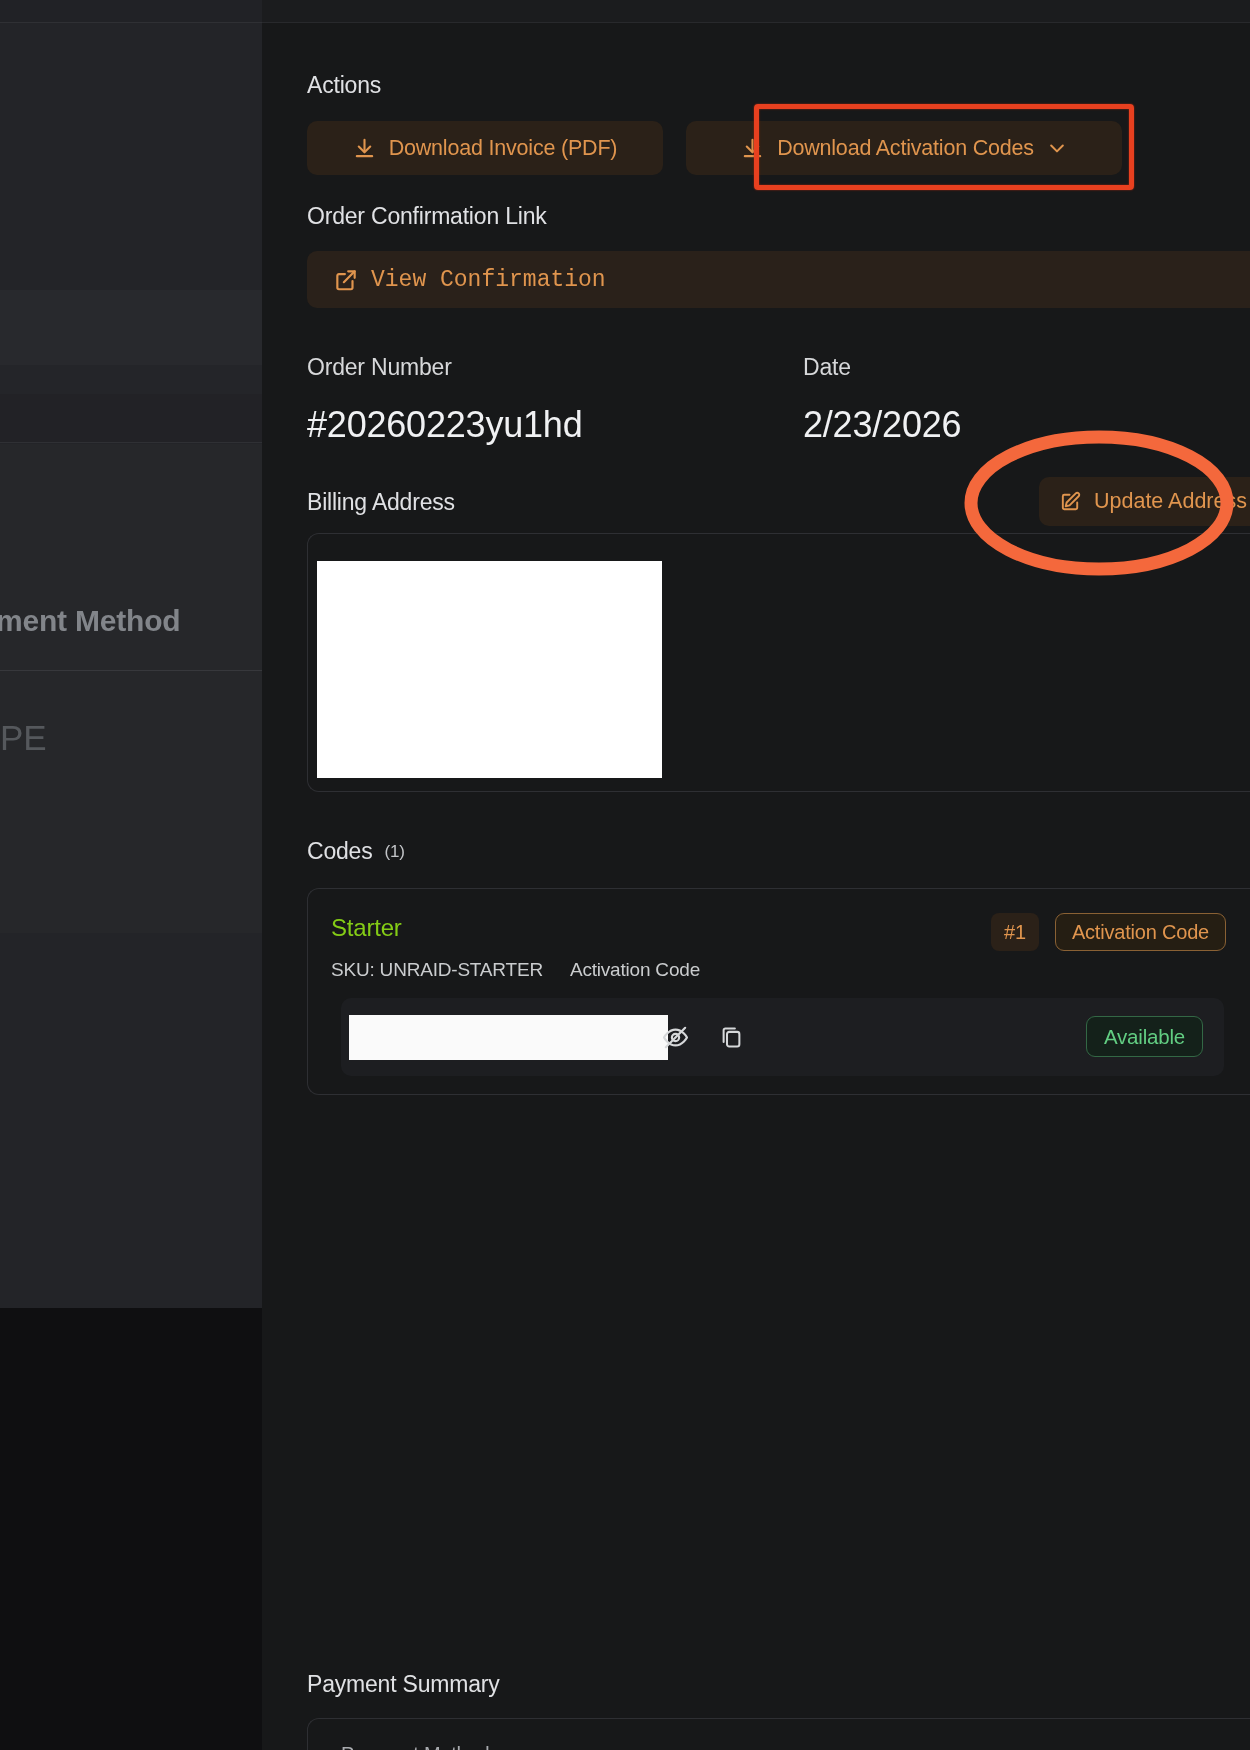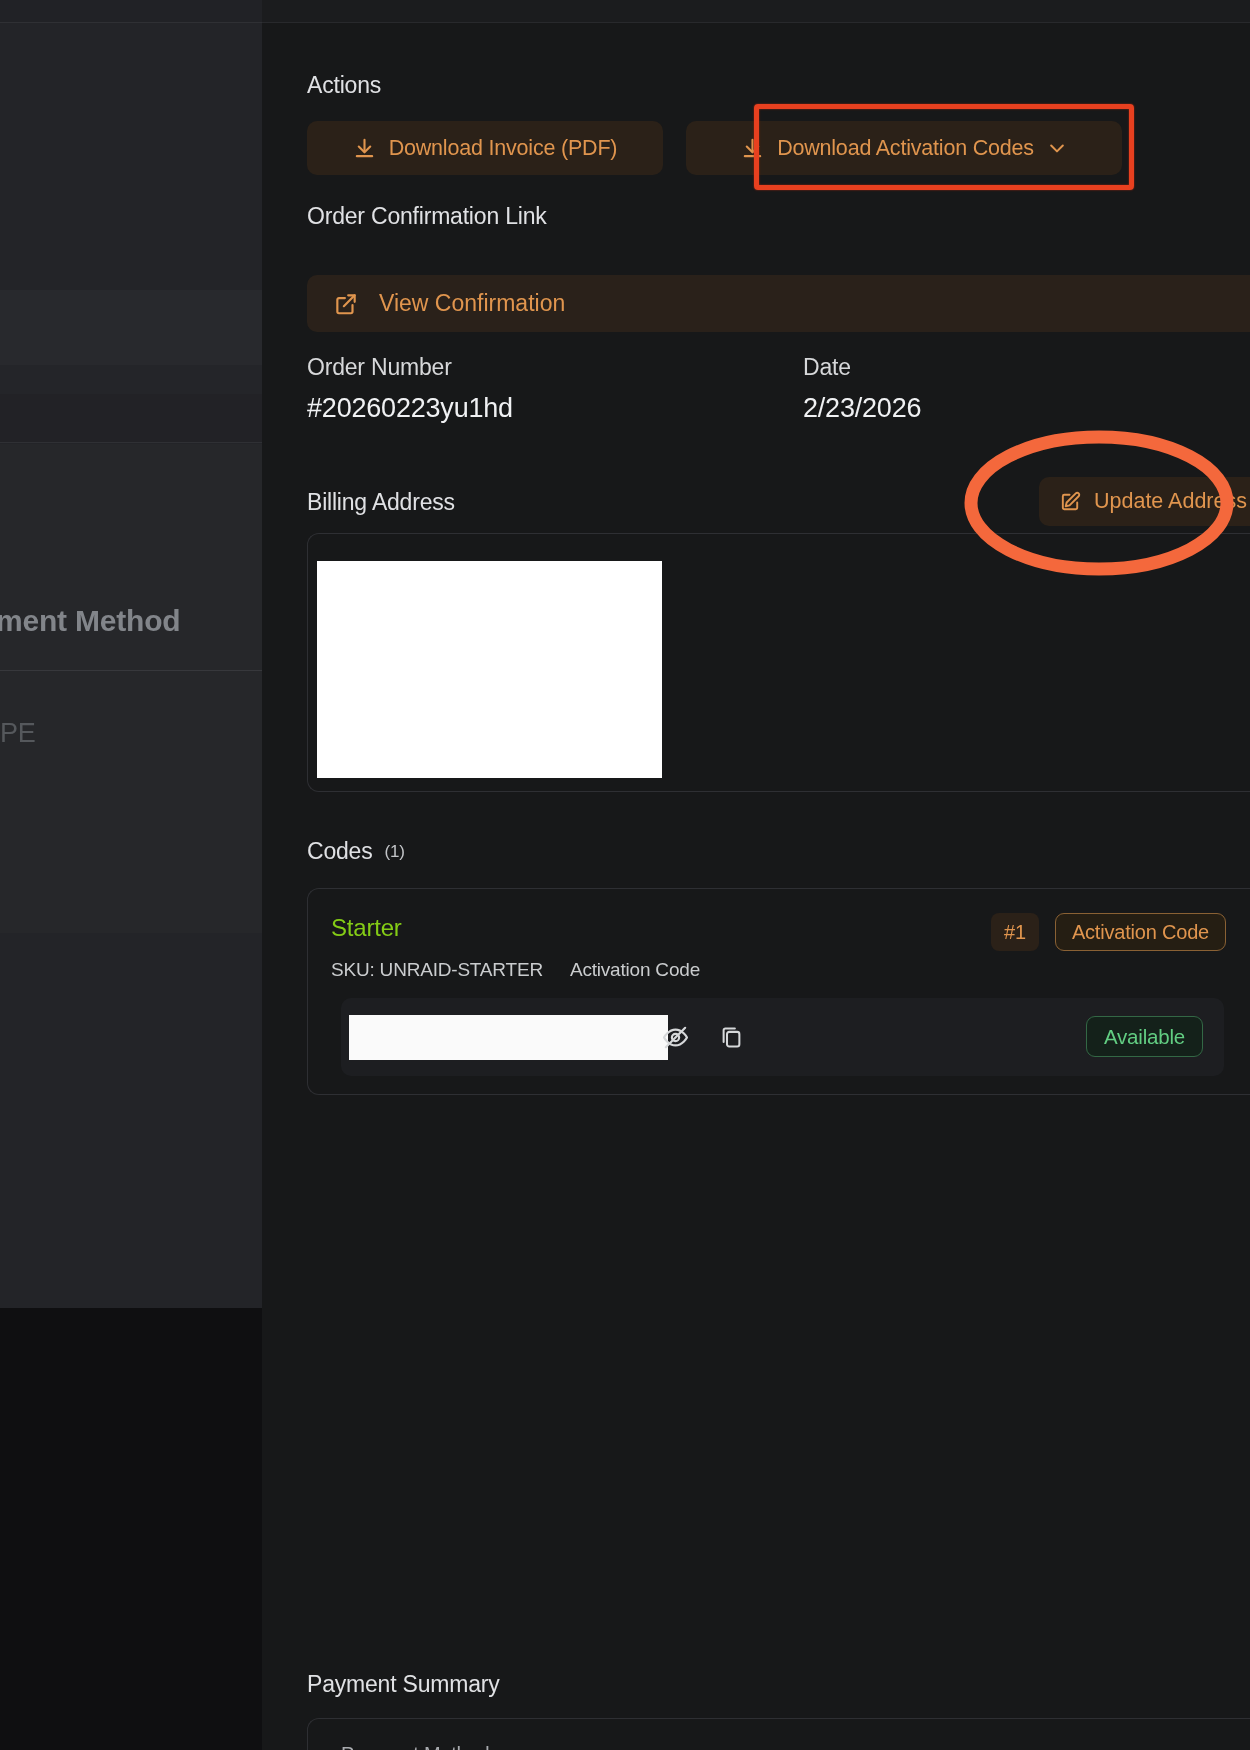--- a/index.html
+++ b/index.html
@@ -11,21 +11,21 @@
   .sb-band { position:absolute; left:0; right:0; }
   .sb-band1 { top:0; height:23px; background:#212226; border-bottom:1px solid #2f3034; }
   .sb-band3 { top:290px; height:75px; background:#28292d; }
   .sb-band4 { top:365px; height:29px; background:#242529; }
   .sb-band5 { top:394px; height:49px; background:#222226; border-bottom:1px solid #2f3034; }
   .sb-band6 { top:444px; height:489px; background:#26272a; }
   .sb-band7 { top:933px; bottom:0; background:#232428; }
   .sb-method { position:absolute; left:-4px; top:604px; font-size:30px; font-weight:600;
                color:#82858a; white-space:nowrap; }
   .sb-divider { position:absolute; left:0; right:0; top:670px; height:1px; background:#37383c; }
-  .sb-pe { position:absolute; left:0; top:718px; font-size:27px; color:#55585c; white-space:nowrap; }
+  .sb-pe { position:absolute; left:0; top:718px; font-size:35px; color:#55585c; white-space:nowrap; }
 
   
   #panel { position:absolute; left:262px; top:0; right:0; height:1750px; background:#171819; }
   .panel-top { position:absolute; left:0; right:0; top:0; height:23px; background:#1b1c1e;
                border-bottom:1px solid #28292c; }
 
   .sec-title { position:absolute; left:45px; font-size:23px; color:#e0e1e4; white-space:nowrap; }
 
   
   #btn-row { position:absolute; left:45px; top:121px; display:flex; gap:23px; }
@@ -33,28 +33,28 @@
                background:#2b2118; border:none; border-radius:10px; color:#e0954e;
                font-size:21.5px; font-family:inherit; letter-spacing:-0.2px; cursor:pointer; white-space:nowrap; }
   .btn-codes { width:436px; }
   .btn-invoice { width:356px; }
   .annotation-box { position:absolute; left:492px; top:104px; width:380px; height:86px;
                     border:5px solid #e8401f; border-radius:4px; z-index:6; pointer-events:none;
                     box-shadow:0 0 2px #a32810, inset 0 0 2px #a32810; }
 
   
   #view-bar { position:absolute; left:45px; right:0; top:251px; height:57px; background:#2a211a;
-              border:none; border-radius:10px 0 0 10px; display:flex; align-items:center; gap:20px;
-              padding:0 26px; color:#e0954e; font-size:23px; font-family:Liberation Sans, sans-serif; cursor:pointer;margin-top:24px; }
+              border:none; border-radius:10px 0 0 10px; display:flex; align-items:center; gap:12px;
+              padding:0 26px; color:#e0954e; font-size:23px; font-family:Liberation Mono, monospace; cursor:pointer; }
 
   
   #meta-row { position:absolute; left:45px; top:354px; display:flex; }
   .meta-col1 { width:496px; }
   .meta-label { font-size:23px; color:#d7d8da; }
-  .meta-value { margin-top:12px; font-size:27px; color:#f0f1f3; font-weight:500; }
+  .meta-value { margin-top:23px; font-size:36px; color:#f0f1f3; font-weight:500; }
 
   
   #billing-header { position:absolute; left:45px; right:0; top:477px; height:49px; }
   .billing-title { position:absolute; left:0; top:12px; font-size:23px; color:#e0e1e4; }
   #update-btn { position:absolute; left:732px; right:-18px; top:0; height:49px; background:#2b2118;
                 border:none; border-radius:10px; display:flex; align-items:center; gap:12px;
                 padding:0 20px; color:#e0954e; font-size:21.5px; font-family:inherit; cursor:pointer; }
   #annotation-ellipse { position:absolute; left:687px; top:423px; z-index:7; pointer-events:none; }
 
   .card { position:absolute; left:45px; right:0; border:1px solid #2e2f33; border-right:none;

